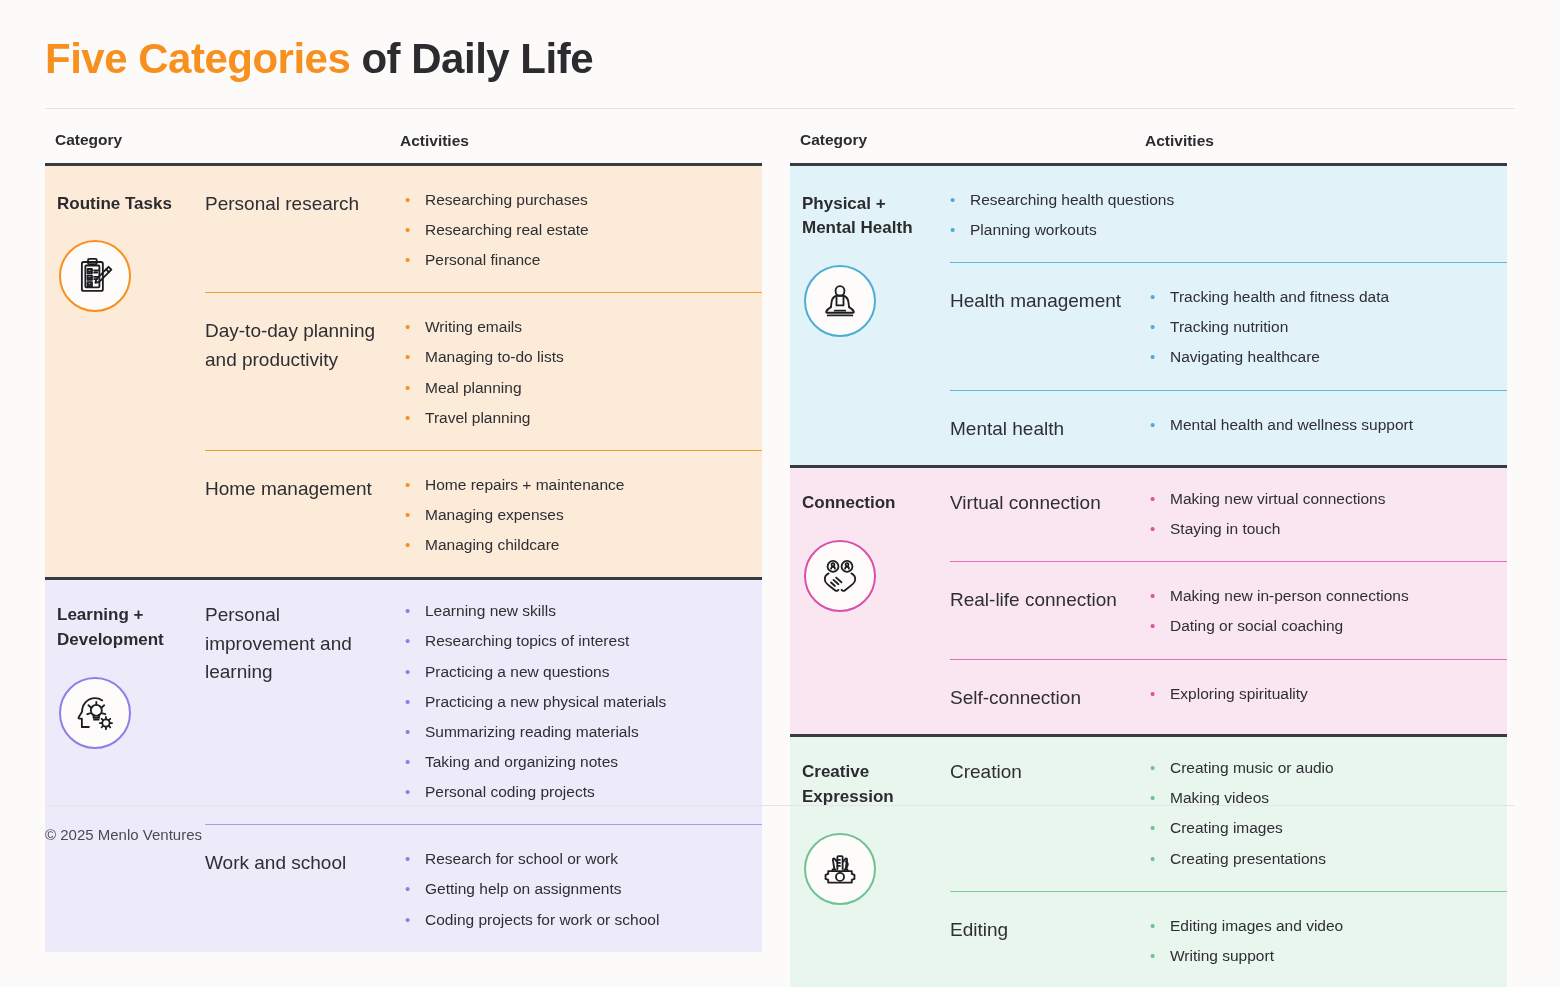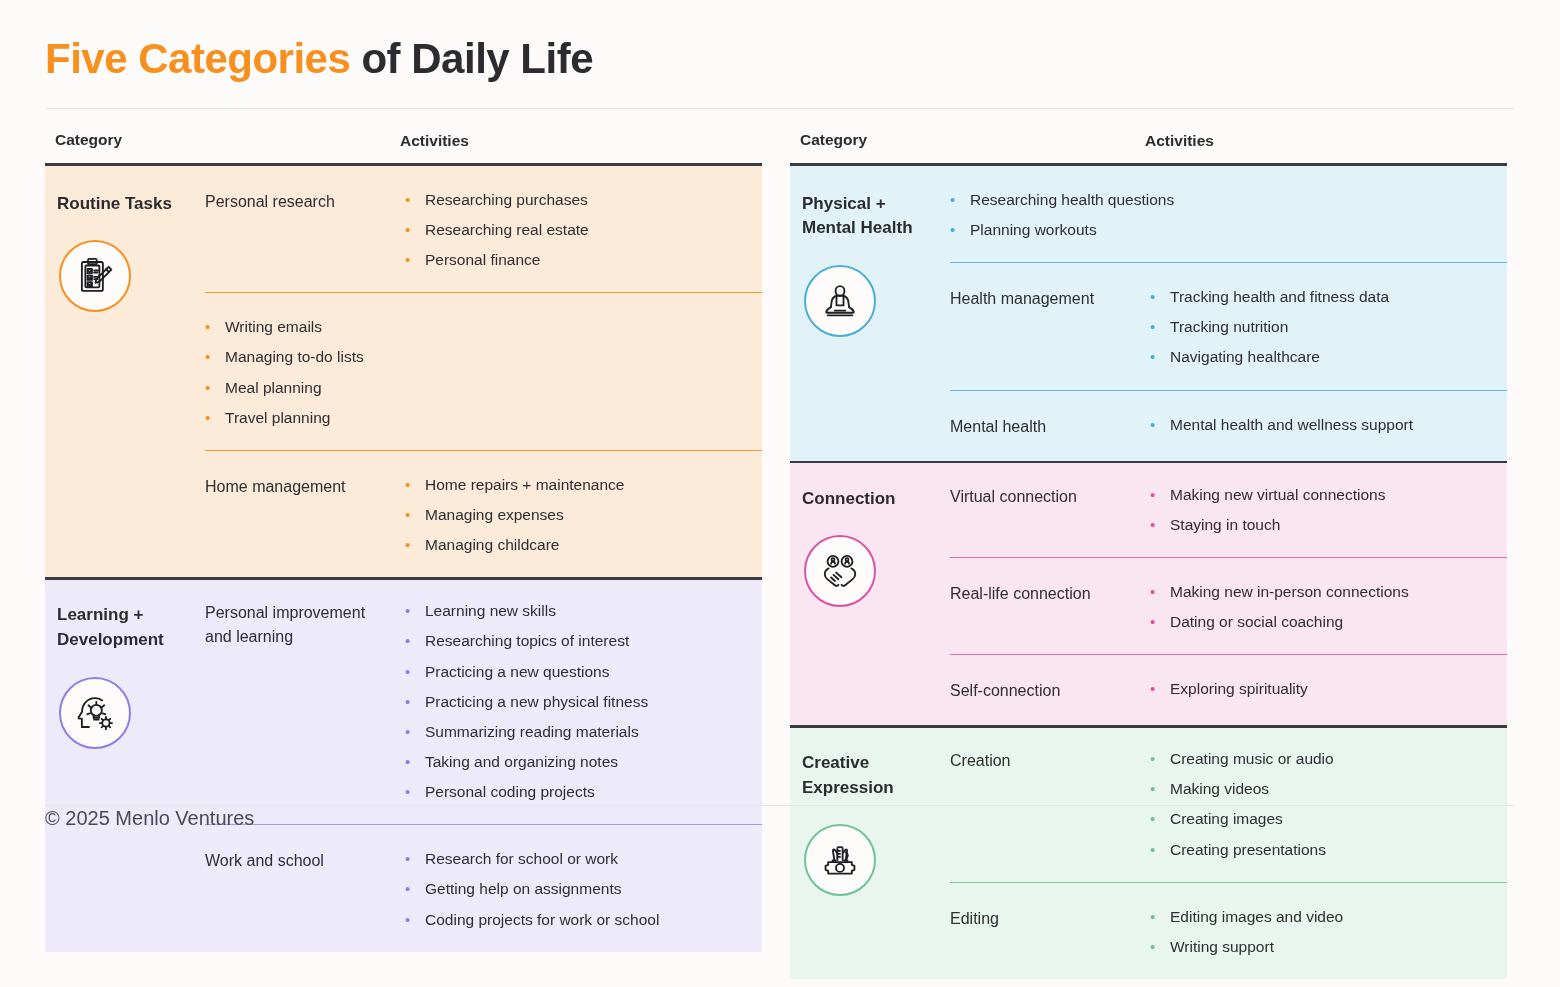--- a/index.html
+++ b/index.html
@@ -60,21 +60,21 @@
     display: flex; align-items: center; justify-content: center;
   }
   .icon-circle svg { width: 42px; height: 42px; }
 
   .rows-col { flex: 1; display: flex; flex-direction: column; }
 
   .subrow { display: flex; padding: 24px 16px 22px 0; }
   .subrow + .subrow { border-top: 1.6px solid var(--line); }
   .sub-name {
     width: 200px; flex: 0 0 200px;
-    font-size: 16px; line-height: 1.5; color: #2E2E33;
+    font-size: 19px; line-height: 1.5; color: #2E2E33;
     padding-right: 12px;
   }
   .acts { flex: 1; display: flex; flex-direction: column; gap: 10px; }
   .act { display: flex; align-items: flex-start; font-size: 15.5px; line-height: 1.3; }
   .bullet {
     flex: 0 0 20px; color: var(--bullet); font-size: 15px; line-height: 1.3;
   }
   .act-text { color: #2E2E33; }
 
   
@@ -86,22 +86,22 @@
 
   .catblock { background: var(--bg); }
   .icon-circle { border: 2.5px solid var(--ring); }
 
   
   .footer-rule {
     position: absolute; left: 45px; right: 45px; bottom: 62px;
     height: 1px; background: #E6E4E8;
   }
   .footer {
-    position: absolute; left: 45px; bottom: 38px;
-    font-size: 20px; color: #4A4A52;
+    position: absolute; left: 45px; bottom: 25px;
+    font-size: 15px; color: #4A4A52;
   }
 </style>
 </head>
 <body>
 
 <div class="page">
 
   <div class="title-wrap">
     <h1 class="title"><span class="accent">Five Categories</span><span class="plain"> of Daily Life</span></h1>
   </div>
@@ -147,20 +147,21 @@
                   <span class="bullet">•</span>
                   <span class="act-text">Researching real estate</span>
                 </div>
                 <div class="act">
                   <span class="bullet">•</span>
                   <span class="act-text">Personal finance</span>
                 </div>
               </div>
             </div>
             <div class="subrow">
+              <div class="sub-name">Day-to-day planning and productivity</div>
               <div class="acts">
                 <div class="act">
                   <span class="bullet">•</span>
                   <span class="act-text">Writing emails</span>
                 </div>
                 <div class="act">
                   <span class="bullet">•</span>
                   <span class="act-text">Managing to-do lists</span>
                 </div>
                 <div class="act">
@@ -220,21 +221,21 @@
                 <div class="act">
                   <span class="bullet">•</span>
                   <span class="act-text">Researching topics of interest</span>
                 </div>
                 <div class="act">
                   <span class="bullet">•</span>
                   <span class="act-text">Practicing a new questions</span>
                 </div>
                 <div class="act">
                   <span class="bullet">•</span>
-                  <span class="act-text">Practicing a new physical fitness</span>
+                  <span class="act-text">Practicing a new physical materials</span>
                 </div>
                 <div class="act">
                   <span class="bullet">•</span>
                   <span class="act-text">Summarizing reading materials</span>
                 </div>
                 <div class="act">
                   <span class="bullet">•</span>
                   <span class="act-text">Taking and organizing notes</span>
                 </div>
                 <div class="act">

